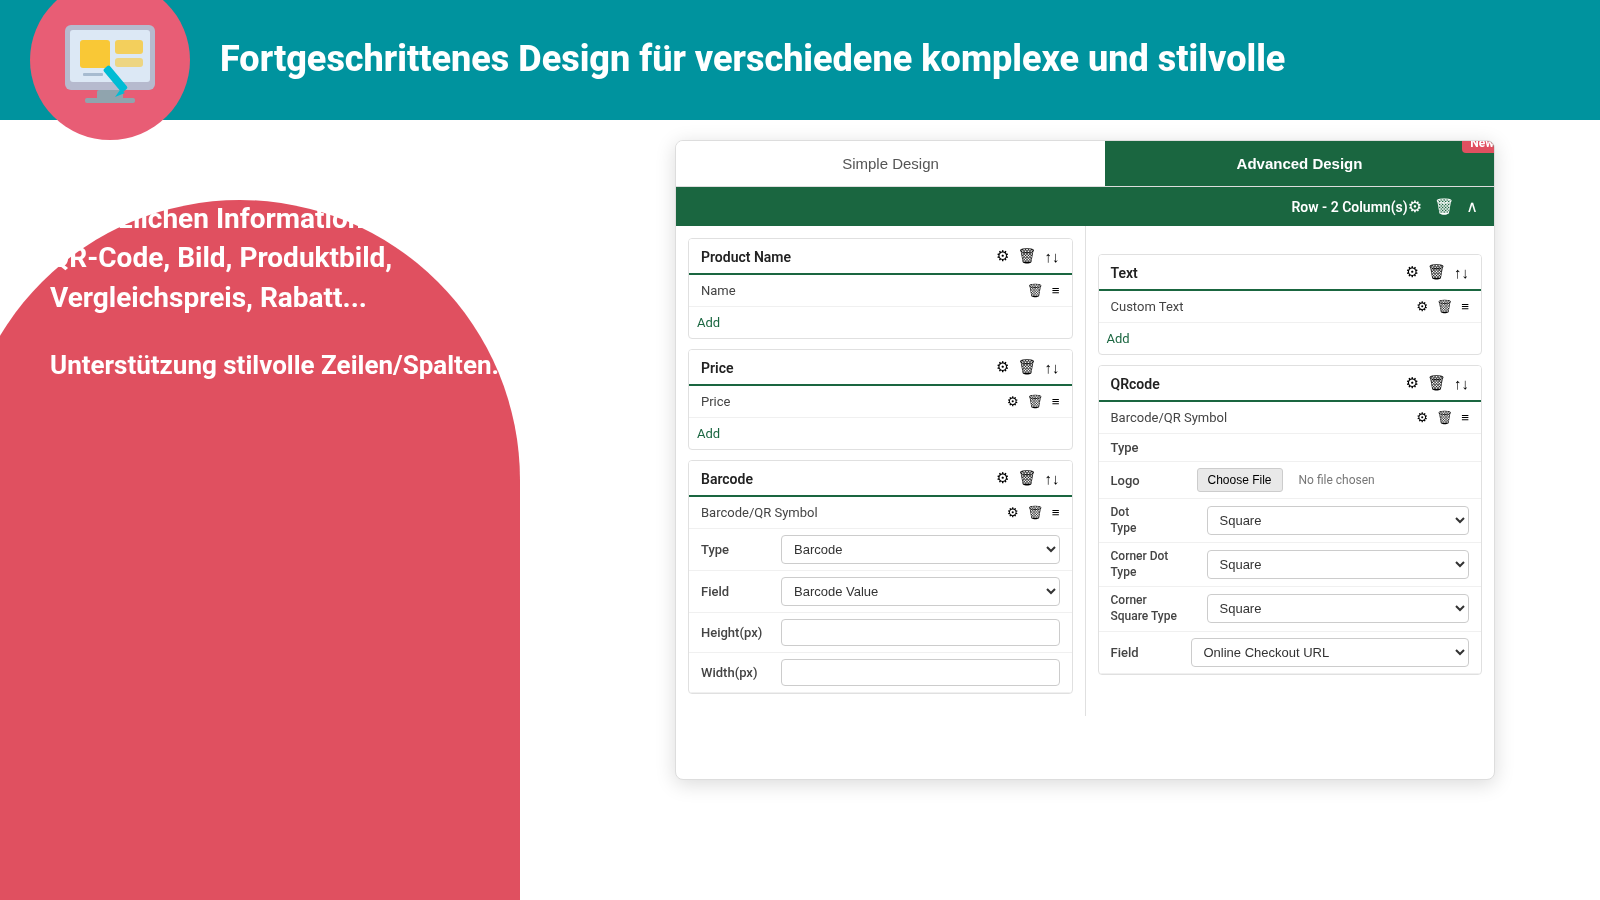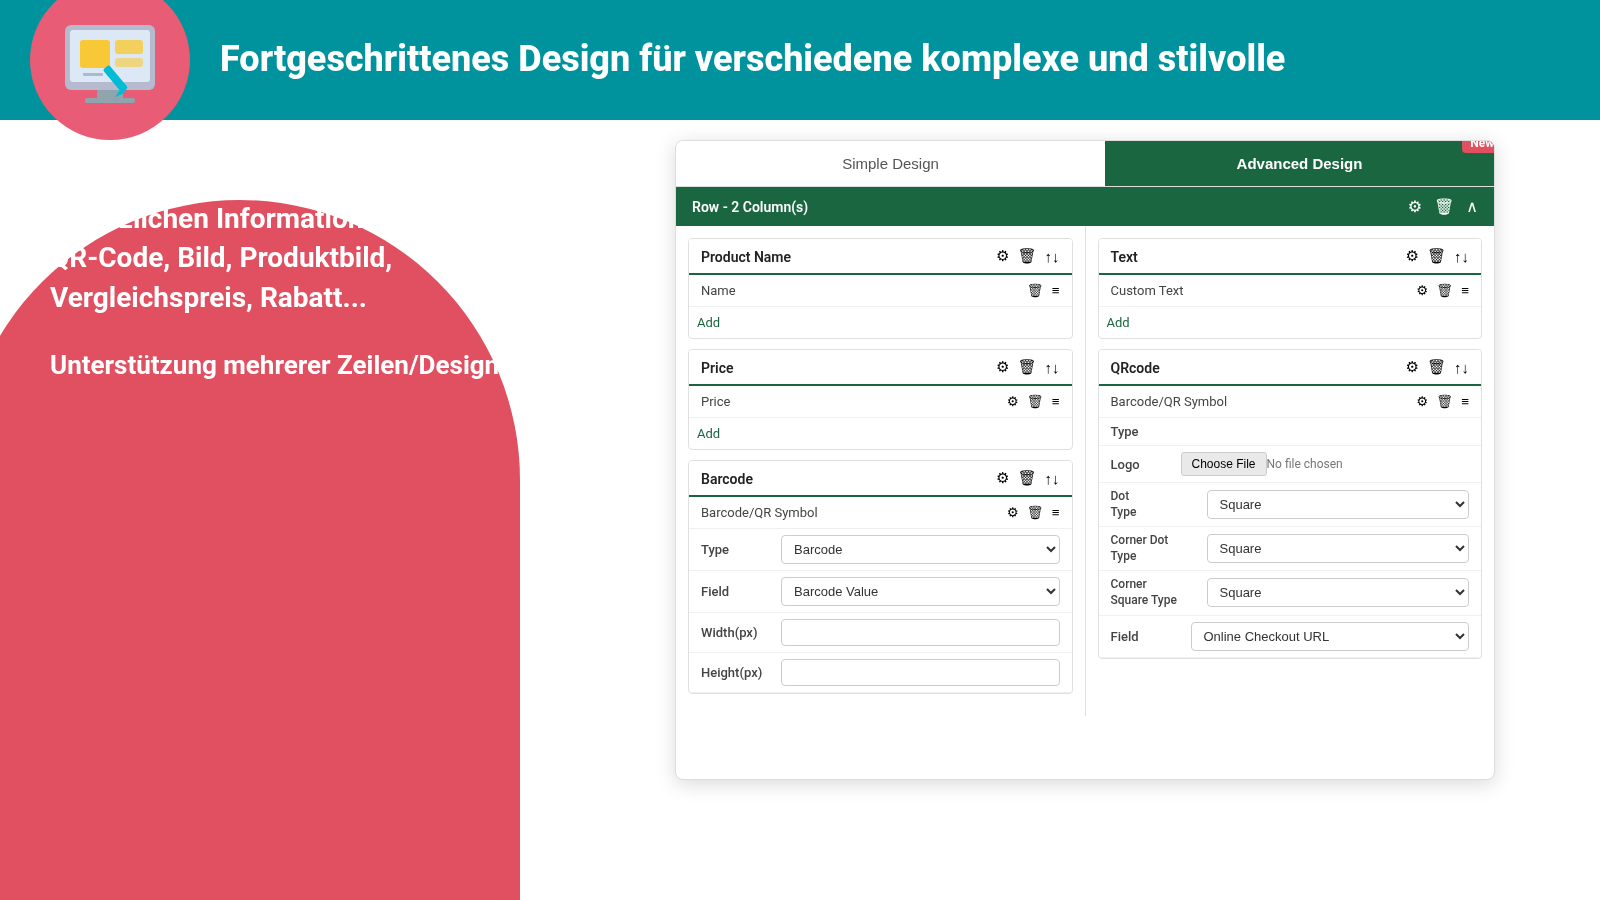--- a/index.html
+++ b/index.html
@@ -144,21 +144,21 @@
       position: relative;
     }
 
     
     .row-header {
       background: #1a6640;
       color: #fff;
       padding: 10px 16px;
       display: flex;
       align-items: center;
-      justify-content: space-between;
+      justify-content: flex-end;
       font-size: 14px;
       font-weight: 600;
     }
     .row-header-icons {
       display: flex;
       gap: 12px;
       align-items: center;
     }
     .icon-btn {
       color: #fff;
@@ -174,20 +174,21 @@
       display: flex;
       gap: 0;
     }
     .col {
       flex: 1;
       padding: 12px;
       border-right: 1px solid #e0e0e0;
     }
     .col:last-child {
       border-right: none;
+      margin-top: 16px;
     }
 
     
     .section-block {
       border: 1px solid #e0e0e0;
       border-radius: 4px;
       margin-bottom: 10px;
       overflow: hidden;
     }
     .section-header {
@@ -262,21 +263,21 @@
       flex: 1;
       padding: 5px 8px;
       border: 1px solid #ccc;
       border-radius: 4px;
       font-size: 13px;
       background: #fff;
     }
     .file-row {
       display: flex;
       align-items: center;
-      gap: 0;
+      gap: 16px;
       padding: 6px 12px;
       font-size: 13px;
       border-bottom: 1px solid #f0f0f0;
     }
     .file-label {
       min-width: 70px;
       font-weight: 500;
       color: #444;
     }
     .choose-file-btn {
@@ -337,21 +338,21 @@
     <span>Fortgeschrittenes Design für verschiedene komplexe und stilvolle</span>
   </div>
 </div>
 
 <div class="main-content">
 
   <div class="left-panel">
     <div class="red-blob"></div>
     <div class="left-text">
       <div class="left-text-main">Erstellen Sie Etikettenvorlagen mit zusätzlichen Informationen: Metafeld, QR-Code, Bild, Produktbild, Vergleichspreis, Rabatt...</div>
-      <div class="left-text-secondary">Unterstützung mehrerer Zeilen/Design.</div>
+      <div class="left-text-secondary">Unterstützung stilvolle Zeilen/Spalten.</div>
     </div>
   </div>
 
   <div class="right-panel">
     <div class="ui-window">
 
       <div class="tabs">
         <button class="tab">Simple Design</button>
         <div class="tab-wrapper" style="flex:1;position:relative;">
           <button class="tab active" style="width:100%;">Advanced Design</button>
@@ -435,25 +436,25 @@
                 <option>QR Code</option>
               </select>
             </div>
             <div class="form-row">
               <span class="form-label">Field</span>
               <select class="form-select">
                 <option>Barcode Value</option>
               </select>
             </div>
             <div class="form-row">
+              <span class="form-label">Height(px)</span>
+              <input class="form-input" type="text" value="" style="">
+            </div>
+            <div class="form-row">
               <span class="form-label">Width(px)</span>
-              <input class="form-input" type="text" value="" style="">
-            </div>
-            <div class="form-row">
-              <span class="form-label">Height(px)</span>
               <input class="form-input" type="text" value="" style="">
             </div>
           </div>
 
         </div>
 
         <div class="col">
 
           <div class="section-block">
             <div class="section-header">

